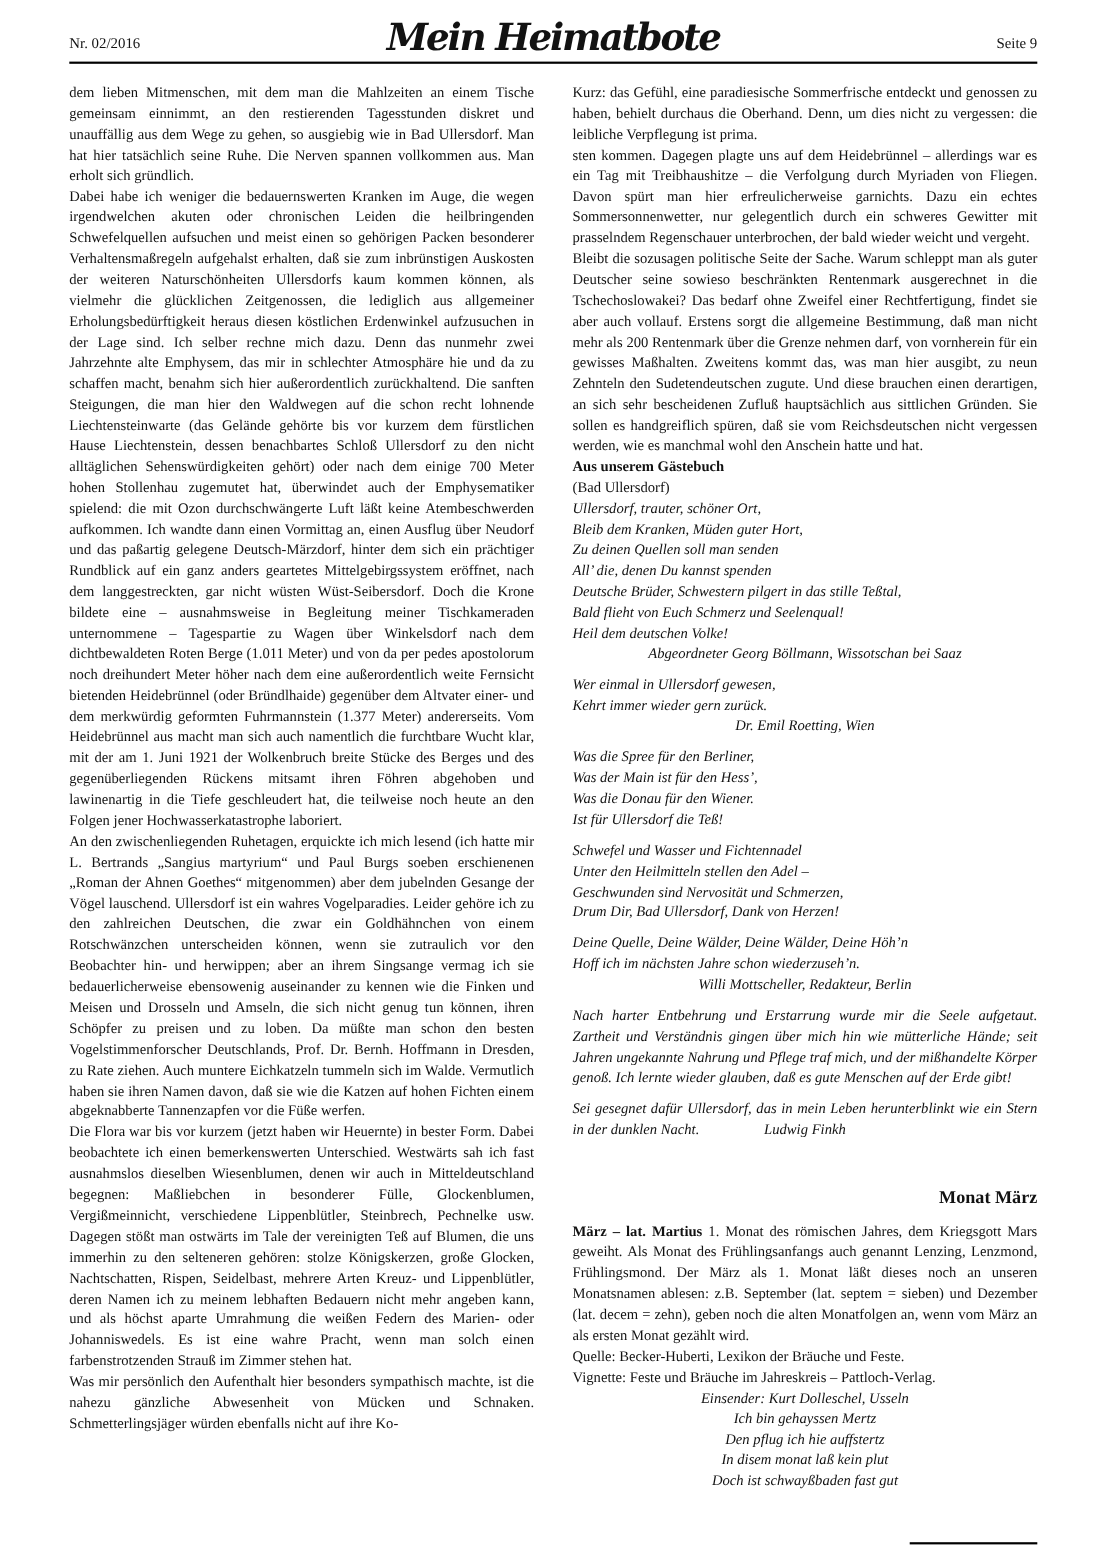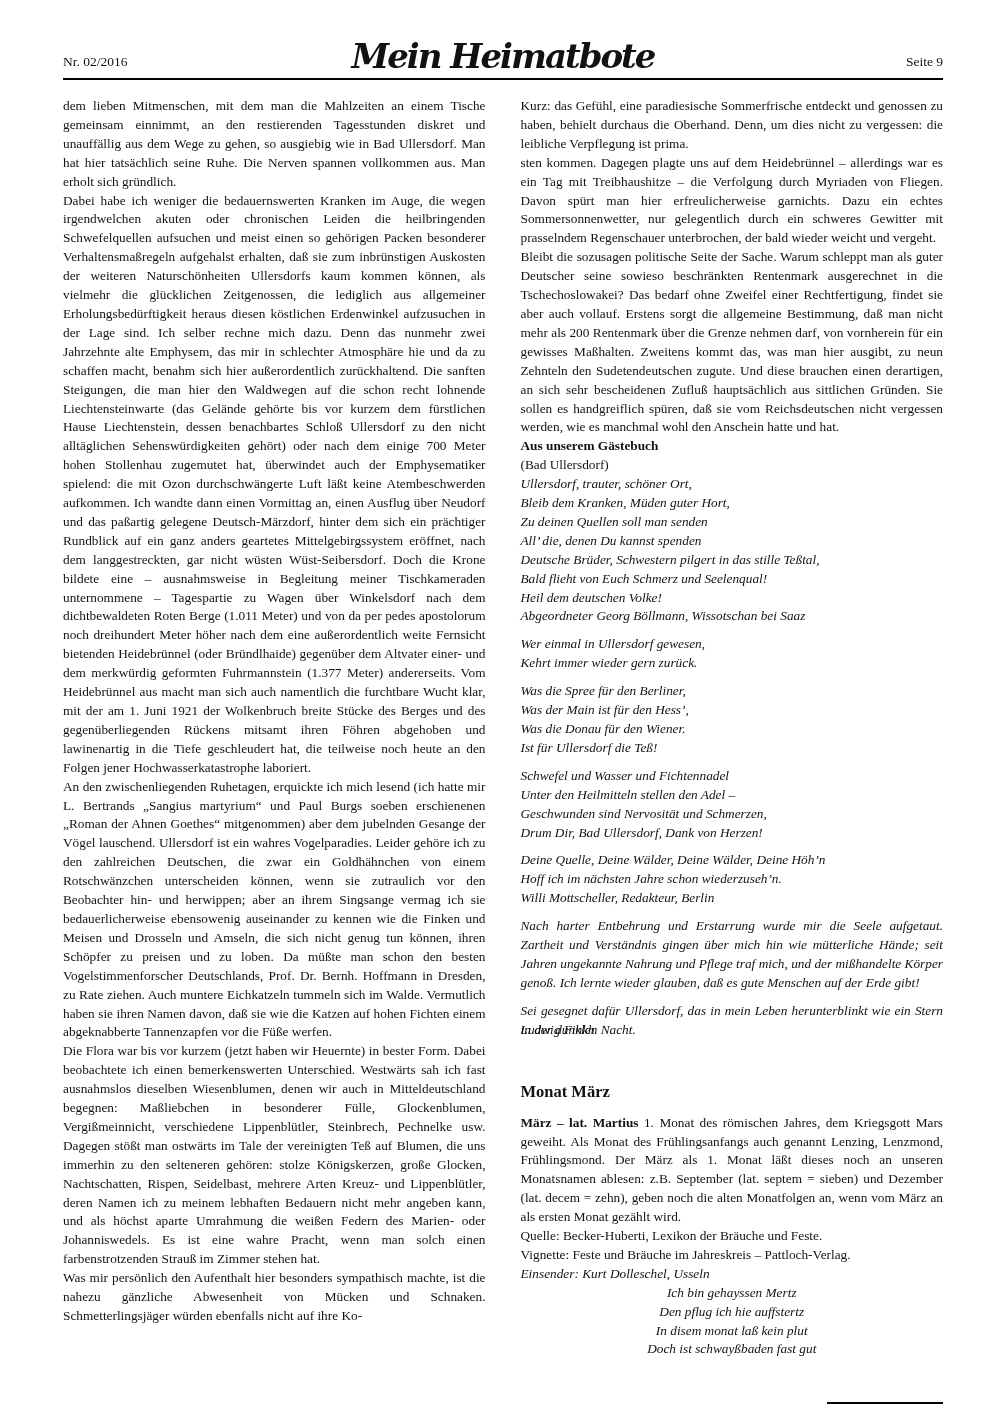--- a/index.html
+++ b/index.html
@@ -2,21 +2,21 @@
 <html lang="de"><head>
 <meta charset="utf-8">
 <style>
   * { margin:0; padding:0; box-sizing:border-box; }
   html,body { background:#ffffff; }
   .page {
     width:1000px; height:1412px; position:relative; background:#ffffff;
     color:#121212; font-family:"Liberation Serif", serif; overflow:hidden;
   }
   .header {
-    position:relative; margin:0 57px 0 63px; height:80px;
+    position:relative; margin:0 57px 0 63px; height:58px;
     border-bottom:2px solid #000;
   }
   .issue { position:absolute; left:0; bottom:8px; font-size:13.5px; }
   .pageno { position:absolute; right:0; bottom:8px; font-size:13.5px; }
   .logo {
     position:absolute; left:50%; transform:translateX(-50%); bottom:2px;
     font-family:"DejaVu Serif", serif; font-weight:bold; font-style:italic;
     font-size:34px; letter-spacing:-2px; white-space:nowrap;
   }
   .columns {
@@ -26,27 +26,27 @@
   .para {
     font-size:13.3px; line-height:18.9px; text-align:justify;
     hyphens:auto; -webkit-hyphens:auto;
   }
   .bold { font-weight:bold; }
   .italic { font-style:italic; }
   .verse { }
   .verse-line { font-size:13.3px; line-height:18.9px; font-style:italic; }
   .verse.center .verse-line { text-align:center; }
   .byline {
-    font-size:13.3px; line-height:18.9px; font-style:italic; text-align:left;
+    font-size:13.3px; line-height:18.9px; font-style:italic; text-align:center;
   }
   .sign { margin-top:-18.9px; }
   .gap { height:9px; }
   .gap.big { height:26px; }
   .title {
-    text-align:left; font-size:16.5px; font-weight:bold;
+    text-align:right; font-size:16.5px; font-weight:bold;
     margin:16px 0 12px 0; font-family:"Liberation Serif", serif;
   }
   .footer-mark {
     position:absolute; right:57px; bottom:8px; width:116px; height:2px; background:#000;
   }
 </style>
 </head>
 <body>
 
 <div class="page">
@@ -79,20 +79,21 @@
           <div class="verse-line">Deutsche Brüder, Schwestern pilgert in das stille Teßtal,</div>
           <div class="verse-line">Bald flieht von Euch Schmerz und Seelenqual!</div>
           <div class="verse-line">Heil dem deutschen Volke!</div>
         </div>
         <div class="byline">Abgeordneter Georg Böllmann, Wissotschan bei Saaz</div>
         <div class="gap"></div>
         <div class="verse">
           <div class="verse-line">Wer einmal in Ullersdorf gewesen,</div>
           <div class="verse-line">Kehrt immer wieder gern zurück.</div>
         </div>
+        <div class="byline">Dr. Emil Roetting, Wien</div>
         <div class="gap"></div>
         <div class="verse">
           <div class="verse-line">Was die Spree für den Berliner,</div>
           <div class="verse-line">Was der Main ist für den Hess’,</div>
           <div class="verse-line">Was die Donau für den Wiener.</div>
           <div class="verse-line">Ist für Ullersdorf die Teß!</div>
         </div>
         <div class="gap"></div>
         <div class="verse">
           <div class="verse-line">Schwefel und Wasser und Fichtennadel</div>

